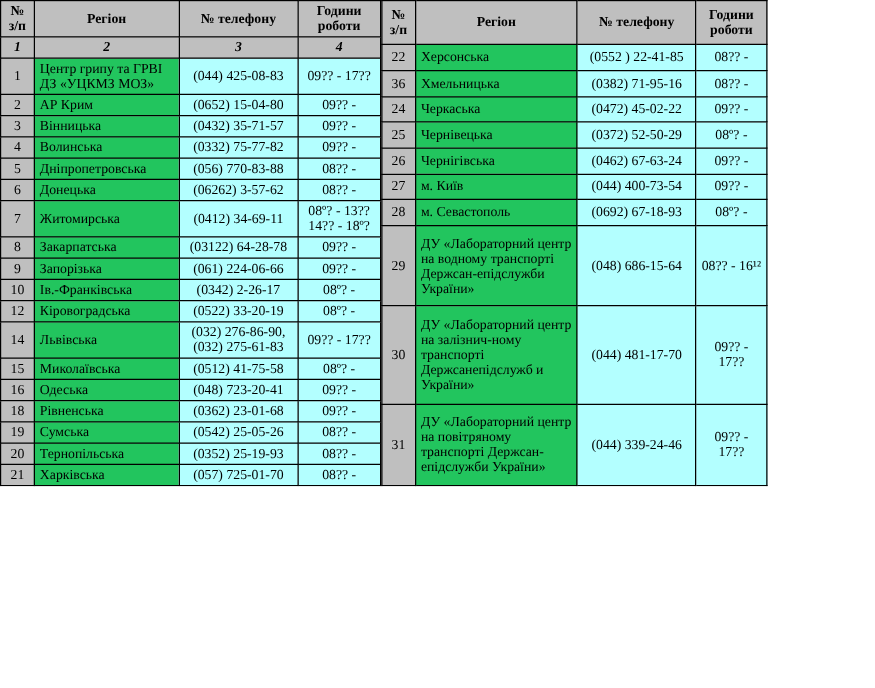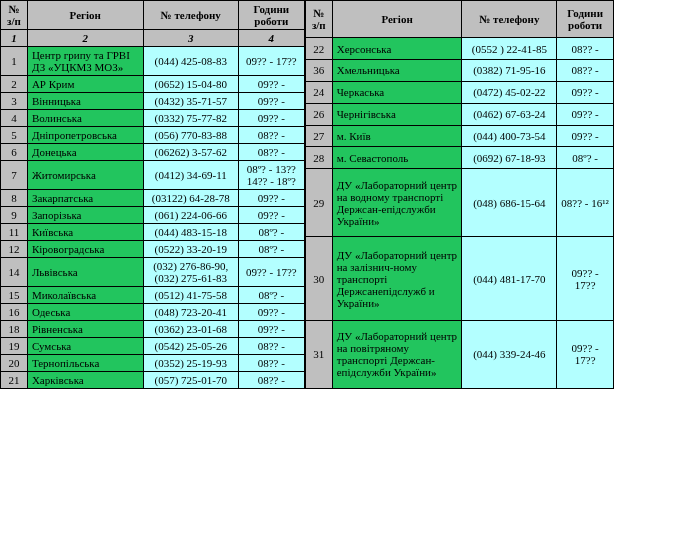--- a/index.html
+++ b/index.html
@@ -90,23 +90,23 @@
           <td class="tel">(03122) 64-28-78</td>
           <td class="hrs">09?? -</td>
         </tr>
         <tr>
           <td class="num">9</td>
           <td class="reg">Запорізька</td>
           <td class="tel">(061) 224-06-66</td>
           <td class="hrs">09?? -</td>
         </tr>
         <tr>
-          <td class="num">11</td>
-          <td class="reg">Київська</td>
-          <td class="tel">(044) 483-15-18</td>
+          <td class="num">10</td>
+          <td class="reg">Ів.-Франківська</td>
+          <td class="tel">(0342) 2-26-17</td>
           <td class="hrs">08º? -</td>
         </tr>
         <tr>
           <td class="num">12</td>
           <td class="reg">Кіровоградська</td>
           <td class="tel">(0522) 33-20-19</td>
           <td class="hrs">08º? -</td>
         </tr>
         <tr>
           <td class="num">14</td>
@@ -175,20 +175,26 @@
           <td class="tel">(0382) 71-95-16</td>
           <td class="hrs">08?? -</td>
         </tr>
         <tr>
           <td class="num">24</td>
           <td class="reg">Черкаська</td>
           <td class="tel">(0472) 45-02-22</td>
           <td class="hrs">09?? -</td>
         </tr>
         <tr>
+          <td class="num">25</td>
+          <td class="reg">Чернівецька</td>
+          <td class="tel">(0372) 52-50-29</td>
+          <td class="hrs">08º? -</td>
+        </tr>
+        <tr>
           <td class="num">26</td>
           <td class="reg">Чернігівська</td>
           <td class="tel">(0462) 67-63-24</td>
           <td class="hrs">09?? -</td>
         </tr>
         <tr>
           <td class="num">27</td>
           <td class="reg">м. Київ</td>
           <td class="tel">(044) 400-73-54</td>
           <td class="hrs">09?? -</td>

